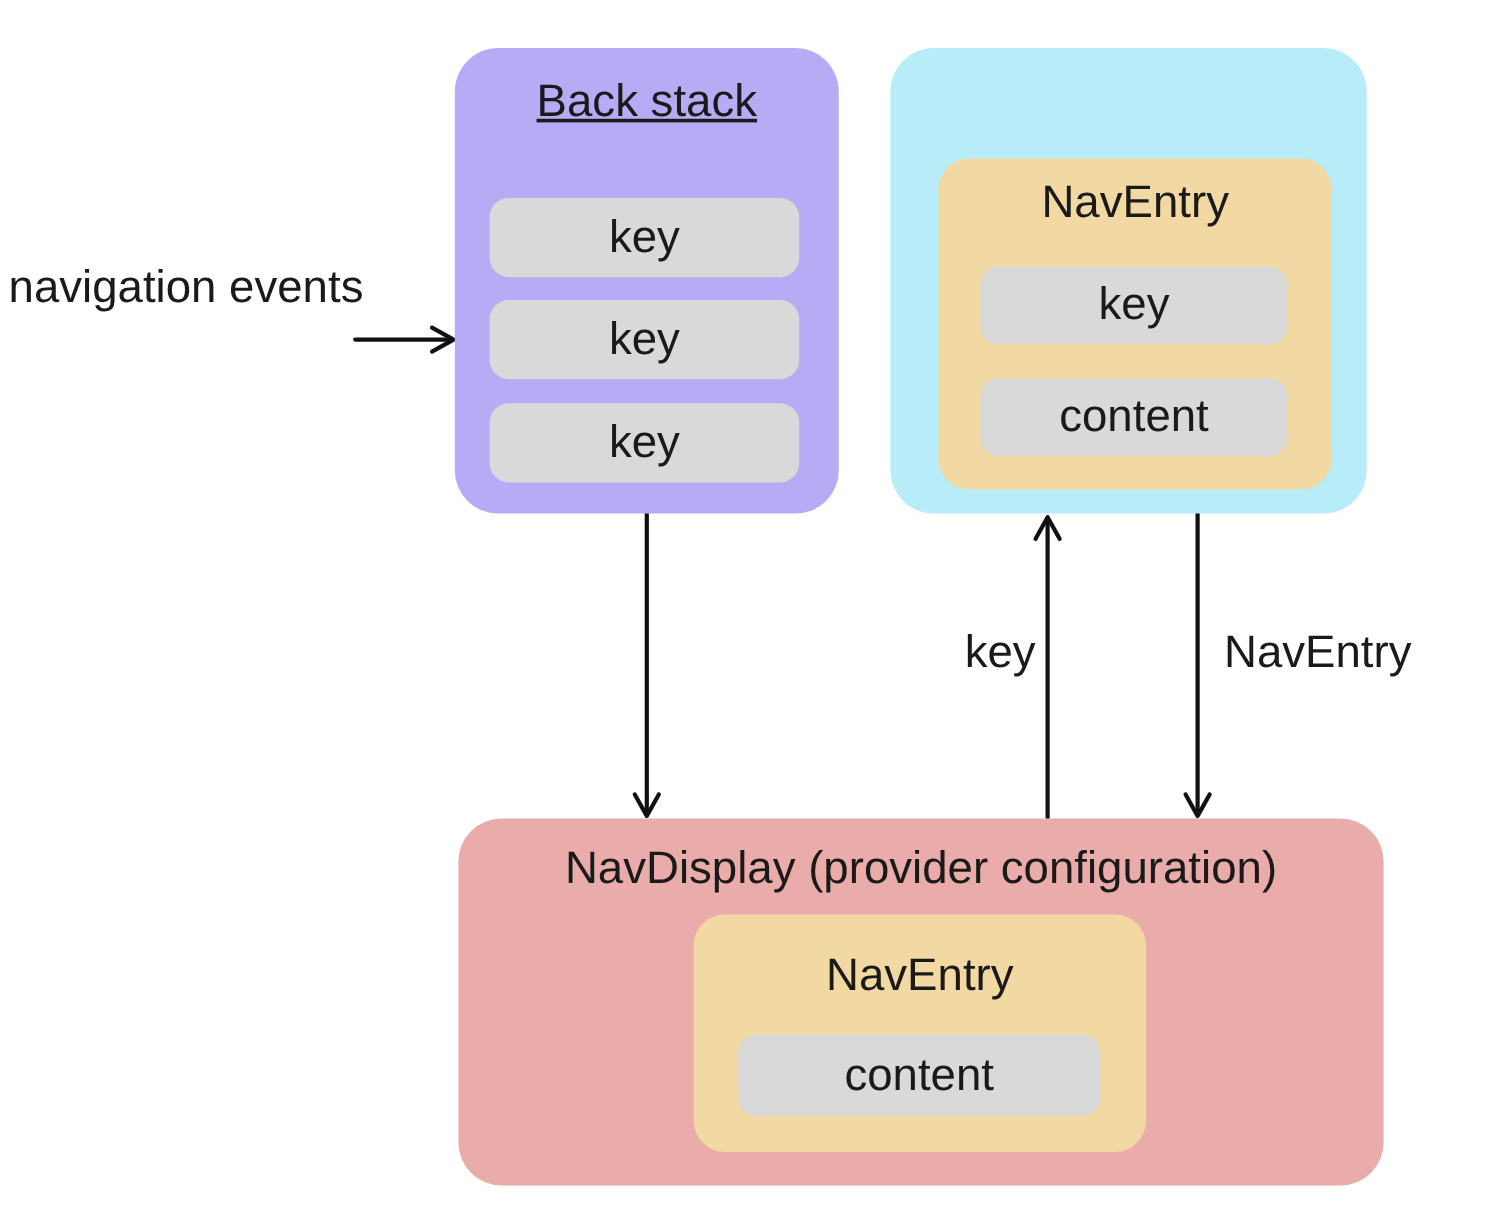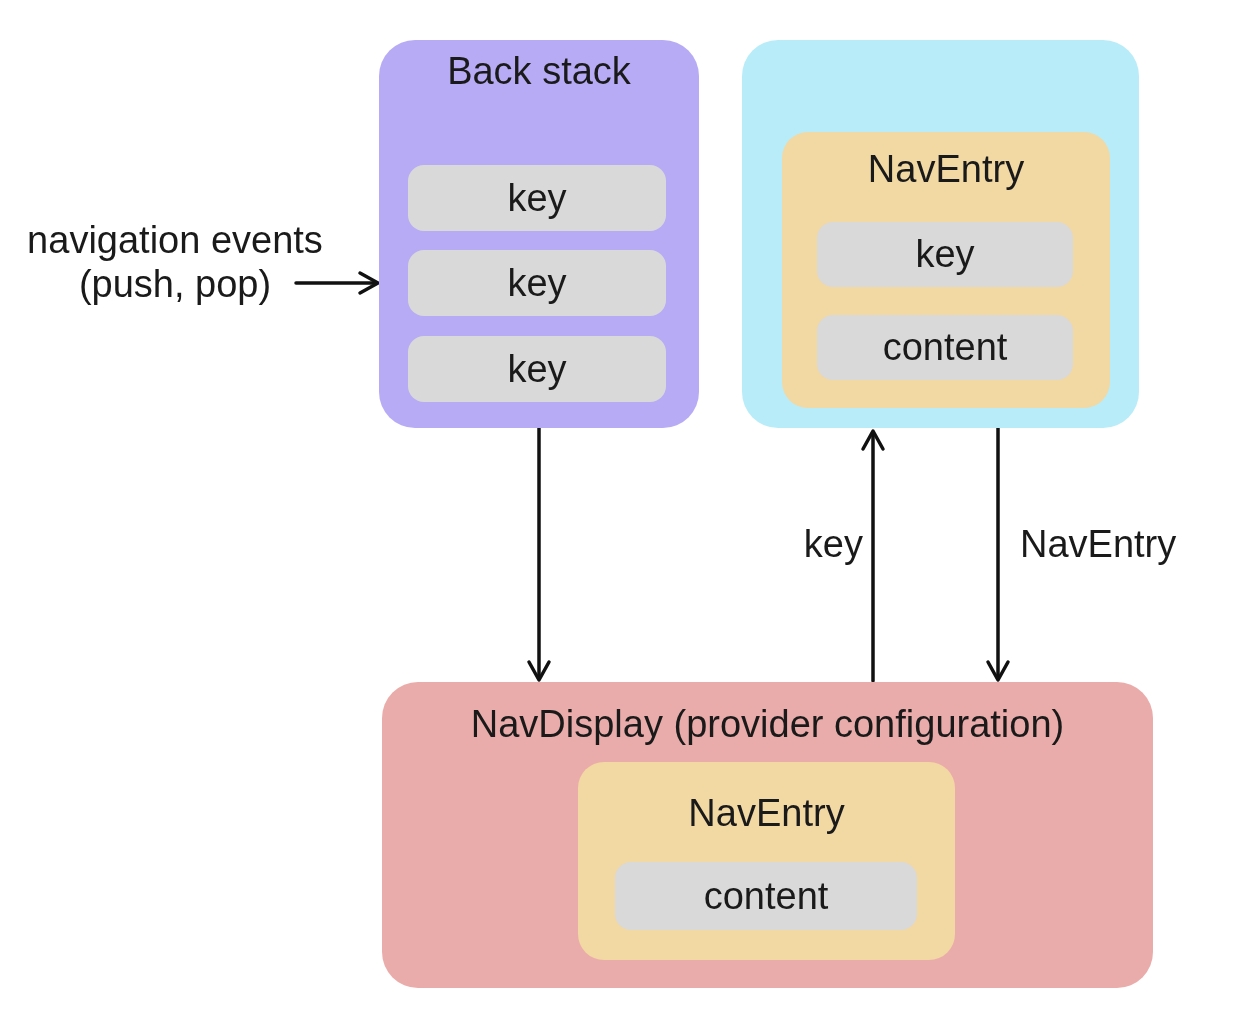--- a/index.html
+++ b/index.html
@@ -57,21 +57,21 @@
     border-radius: 16px;
     display: flex;
     align-items: center;
     justify-content: center;
     font-size: 38px;
     white-space: nowrap;
   }
 
   
   #back-stack { left: 379px; top: 40px; width: 320px; height: 388px; background: #b8abf5; }
-  #back-stack .box-title { top: 8px; }
+  #back-stack .box-title { top: 22px; text-decoration: underline; }
   .bs-pill { left: 29px; width: 258px; height: 66px; }
   #bs-pill-1 { top: 125px; }
   #bs-pill-2 { top: 210px; }
   #bs-pill-3 { top: 296px; }
 
   
   #entry-provider { left: 742px; top: 40px; width: 397px; height: 388px; background: #b8ecf9; }
   #entry-provider .box-title { top: 17px; }
   #ep-naventry { left: 40px; top: 92px; width: 328px; height: 276px; }
   #ep-naventry .inner-title { top: 14px; }
@@ -87,21 +87,20 @@
 
   
   #nav-events-label {
     position: absolute;
     left: 4px;
     top: 218px;
     width: 302px;
     text-align: center;
     font-size: 38px;
     line-height: 44px;
-    margin-left: 20px;
   }
   #key-arrow-label {
     position: absolute;
     left: 743px;
     top: 521px;
     width: 120px;
     text-align: right;
     font-size: 38px;
     line-height: 46px;
   }
@@ -162,20 +161,19 @@
   <div class="box" id="nav-display">
     <div class="box-title">NavDisplay (provider configuration)</div>
     <div class="inner-box" id="nd-naventry">
       <div class="inner-title">NavEntry</div>
       <div class="pill" id="nd-content-pill">content</div>
     </div>
   </div>
 
   <div id="nav-events-label">
     <div>navigation events</div>
-    <div>(push, pop)</div>
   </div>
 
   <div id="key-arrow-label">key</div>
 
   <div id="naventry-arrow-label">NavEntry</div>
 
 </div>
 
 </body></html>

